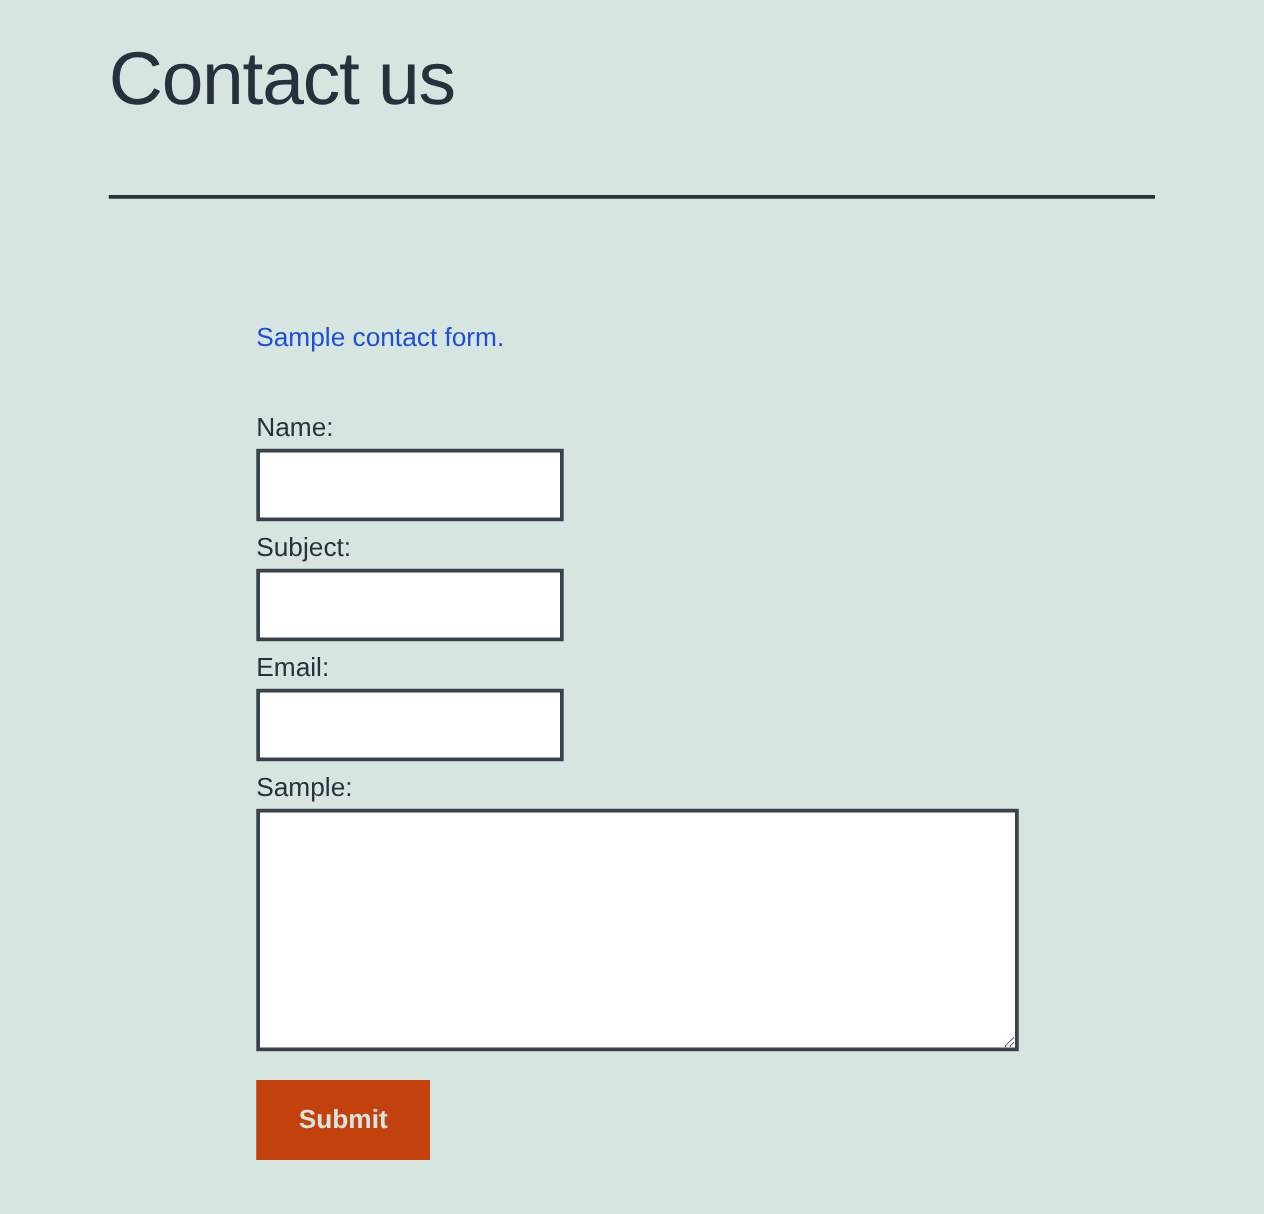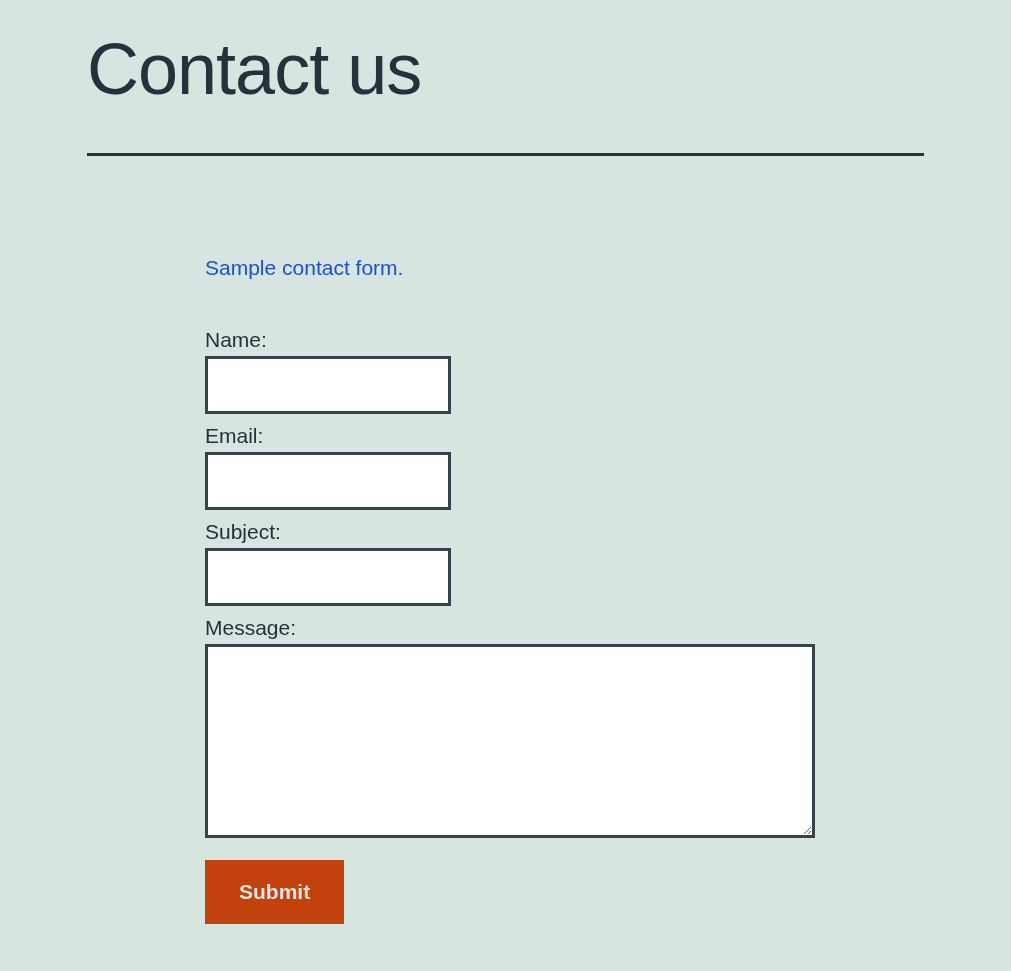--- a/index.html
+++ b/index.html
@@ -12,26 +12,26 @@
       font-family: 'Segoe UI', -apple-system, BlinkMacSystemFont, sans-serif;
       color: #28303d;
       width: 1011px;
       height: 971px;
       padding: 0;
     }
     .container {
       padding: 30px 87px 0 87px;
     }
     .page-title {
-      font-size: 72px;
+      font-size: 60px;
       font-weight: 200;
       color: #28303d;
       letter-spacing: -1px;
       line-height: 1.1;
-      margin-bottom: 44px;
+      margin-bottom: 60px;
     }
     .divider {
       border: none;
       border-top: 3px solid #28303d;
       margin: 0;
     }
     .form-area {
       padding-top: 100px;
       padding-left: 118px;
     }
@@ -89,29 +89,29 @@
 
   <div class="form-area">
     <p class="intro-text">Sample contact form.</p>
     
     <div class="field-group">
       <label class="field-label">Name:</label>
       <input type="text" class="text-input" value="" style="">
     </div>
     
     <div class="field-group">
+      <label class="field-label">Subject:</label>
+      <input type="text" class="text-input" value="" style="">
+    </div>
+    
+    <div class="field-group">
       <label class="field-label">Email:</label>
       <input type="text" class="text-input" value="" style="">
     </div>
     
     <div class="field-group">
-      <label class="field-label">Subject:</label>
-      <input type="text" class="text-input" value="" style="">
-    </div>
-    
-    <div class="field-group">
-      <label class="field-label">Message:</label>
+      <label class="field-label">Sample:</label>
       <textarea class="textarea-input" style=""></textarea>
     </div>
     
     <button class="submit-button">Submit</button>
   </div>
 </div>
 
 </body></html>

